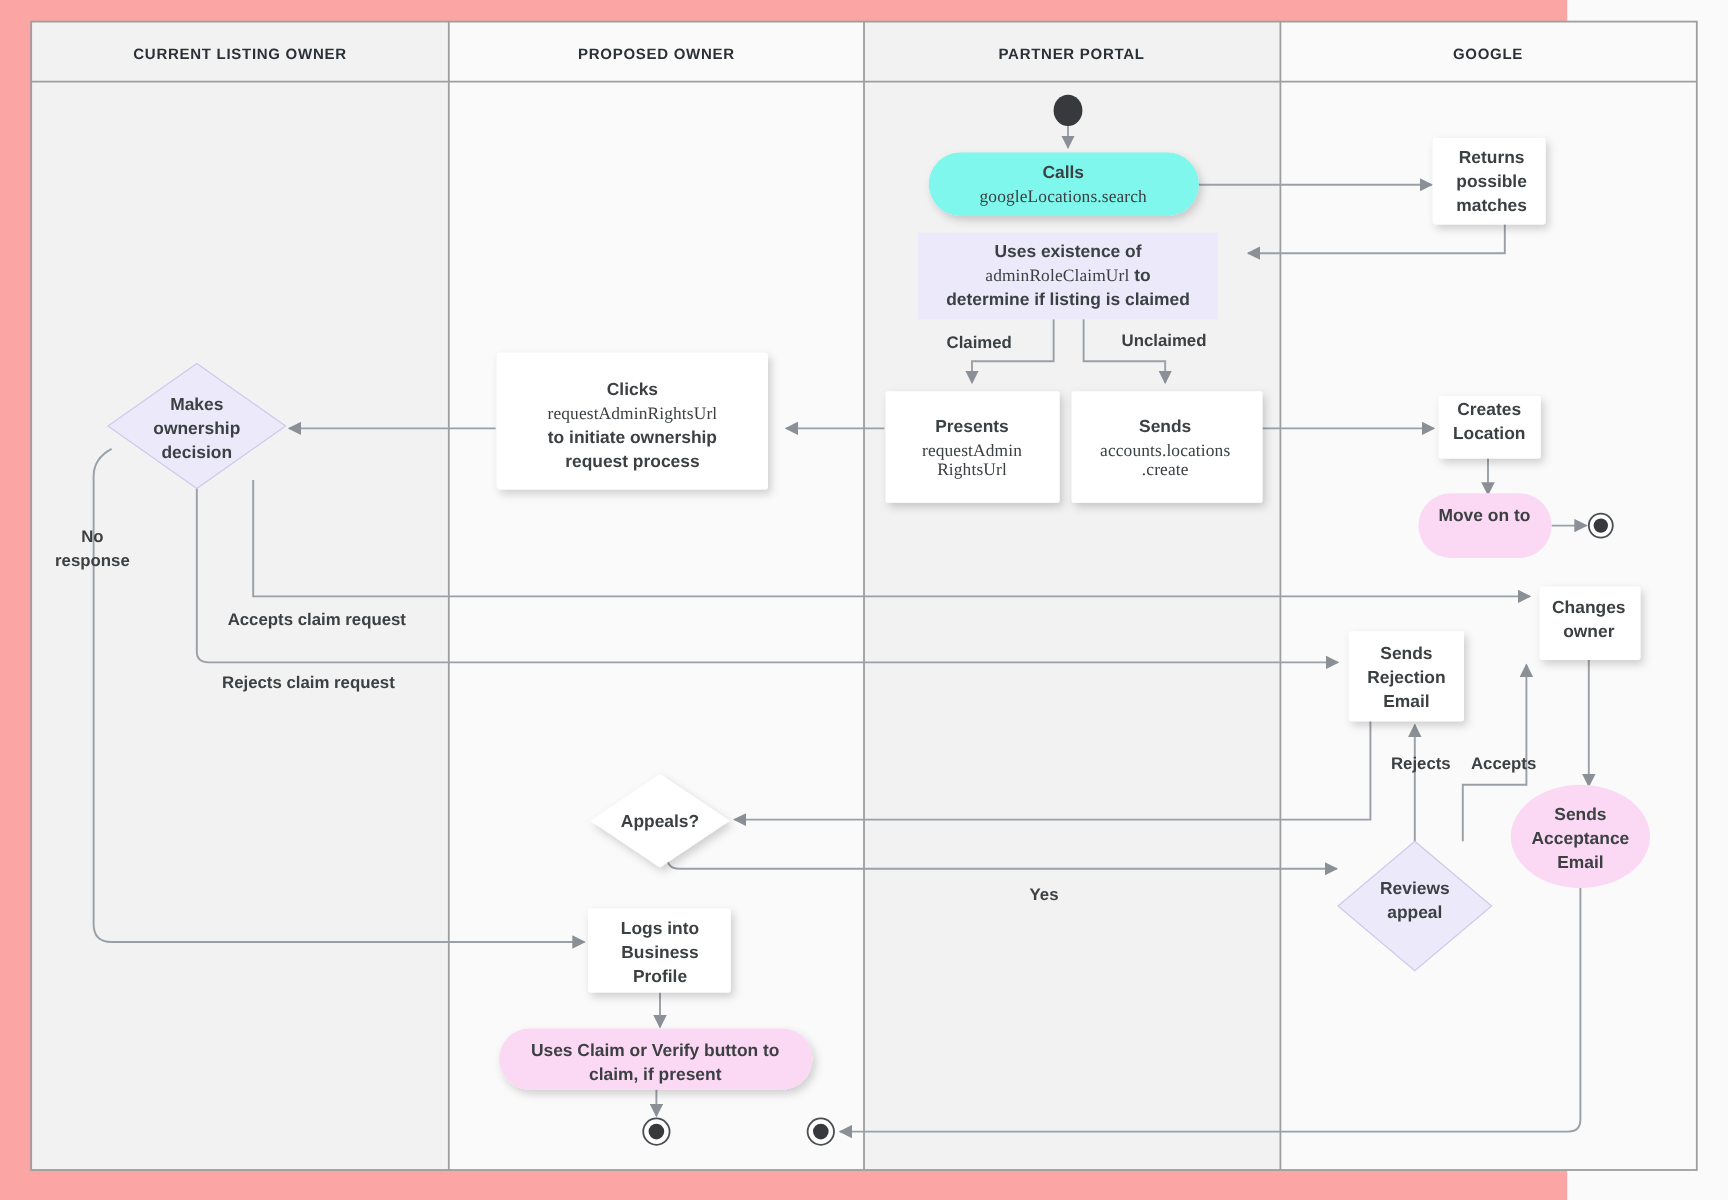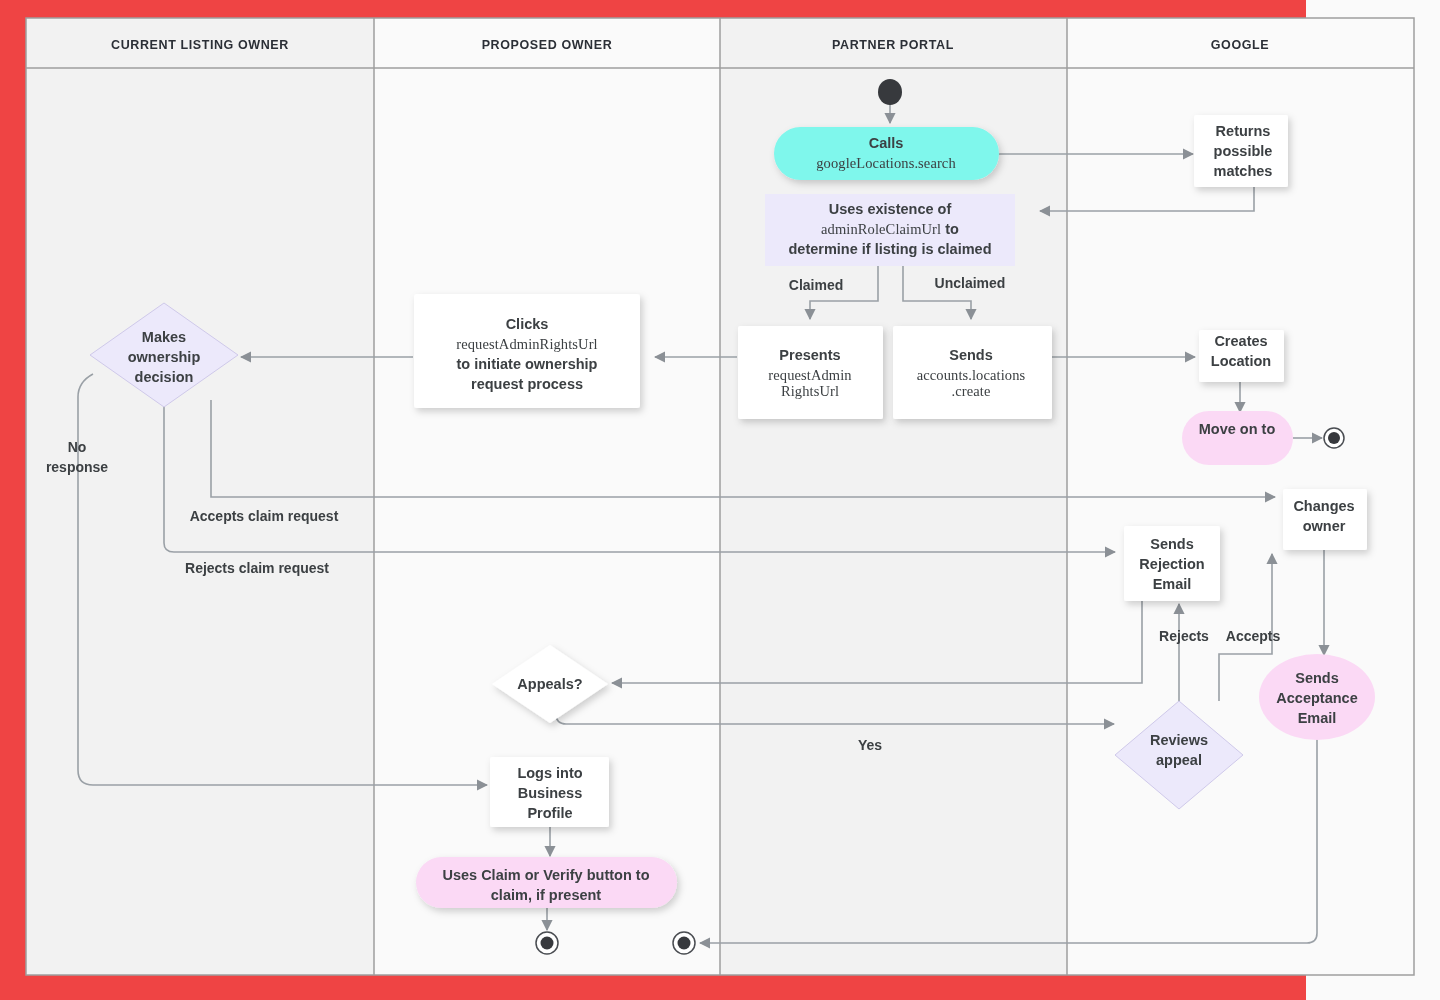--- a/index.html
+++ b/index.html
@@ -10,21 +10,21 @@
   body {
     width: 1440px;
     height: 1000px;
     font-family: "Liberation Sans", sans-serif;
     overflow: hidden;
   }
   #stage {
     position: relative;
     width: 1306px;
     height: 1000px;
-    background: #ef4444;
+    background: #fca5a5;
   }
   svg.diagram {
     position: absolute;
     top: 0; left: 0;
     width: 1440px;
     height: 1000px;
   }
   .lane-title {
     font-family: "Liberation Sans", sans-serif;
     font-size: 12.5px;

